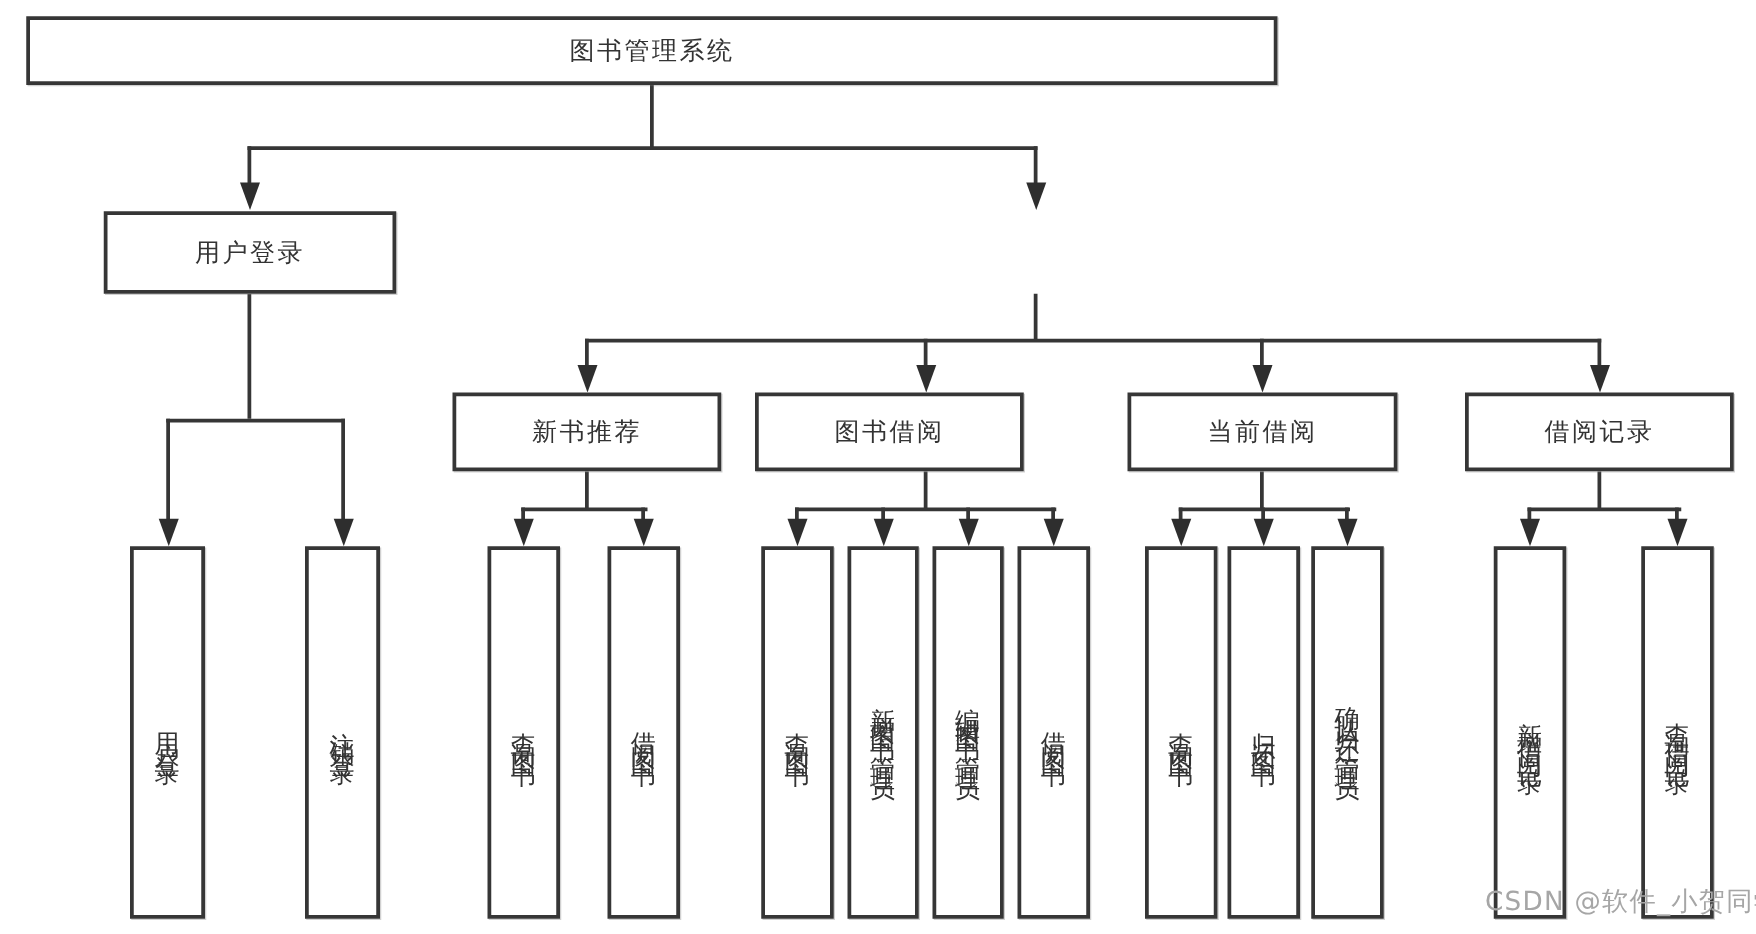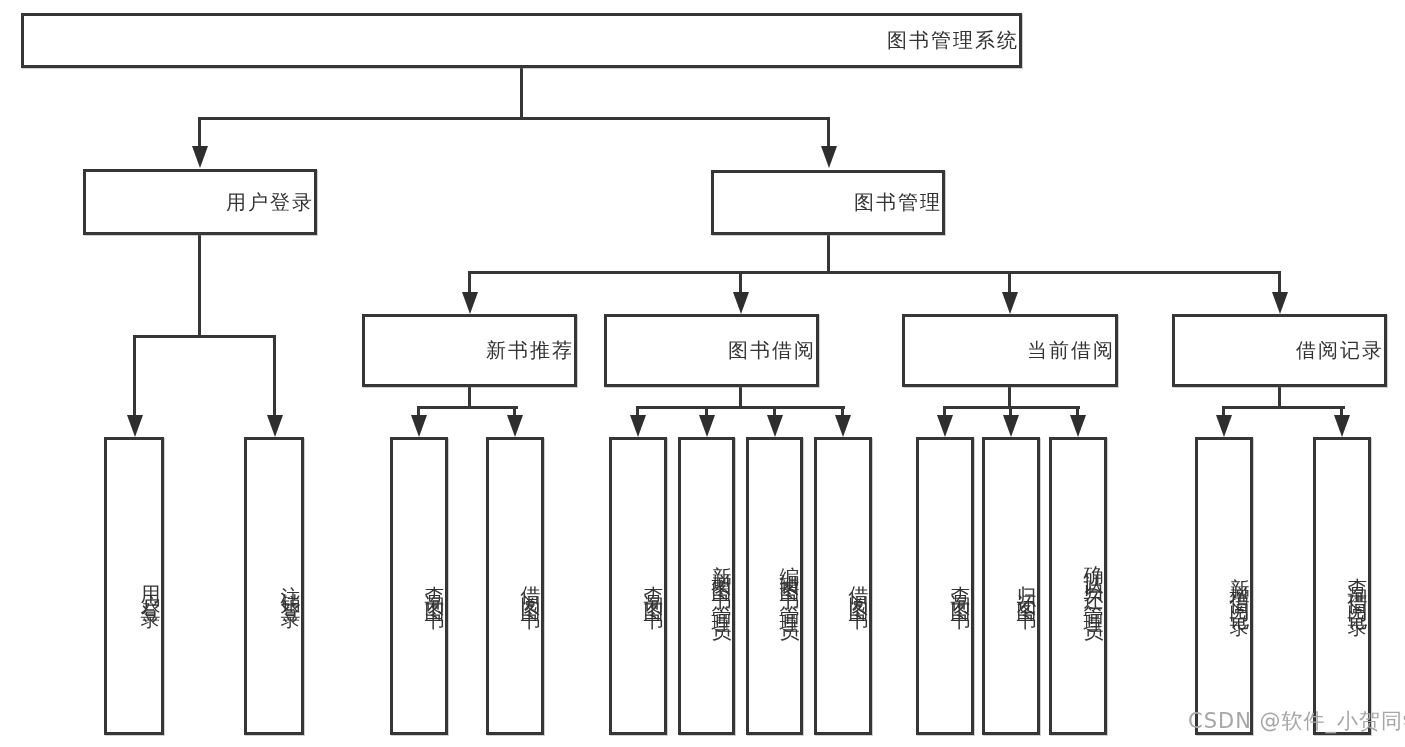--- a/index.html
+++ b/index.html
@@ -11,29 +11,29 @@
     height: 747px;
     background: #ffffff;
     overflow: hidden;
   }
   .node {
     position: absolute;
     border: 3px solid #363636;
     background: #ffffff;
     display: flex;
     align-items: center;
-    justify-content: flex-end;
+    justify-content: center;
     color: #333333;
     font-size: 20px;
     letter-spacing: 2px;
     box-shadow: 1px 1px 0 rgba(120,120,120,0.35);
   }
   .root { left: 21px; top: 13px; width: 1001px; height: 55px; }
   .l2   { top: 169px; width: 234px; height: 66px; }
-  .l3   { top: 314px; height: 73px; }
+  .l3   { top: 314px; height: 63px; }
   .leaf { top: 437px; height: 298px; }
   .vtext {
     writing-mode: vertical-rl;
     text-orientation: mixed;
     font-size: 20px;
     letter-spacing: 8px;
     line-height: 1;
     color: #333333;
   }
   .ln { position: absolute; background: #363636; }
@@ -133,23 +133,20 @@
     <div class="ar" style="left:1334px;top:415px"></div>
   </div>
 
   <div class="node root">
     <span>图书管理系统</span>
   </div>
 
   <div class="node l2" style="left:83px">
     <span>用户登录</span>
   </div>
-  <div class="node l2" style="left:711px;top:170px;height:65px">
-    <span>图书管理</span>
-  </div>
 
   <div class="node l3" style="left:362px;width:215px">
     <span>新书推荐</span>
   </div>
   <div class="node l3" style="left:604px;width:215px">
     <span>图书借阅</span>
   </div>
   <div class="node l3" style="left:902px;width:216px">
     <span>当前借阅</span>
   </div>

